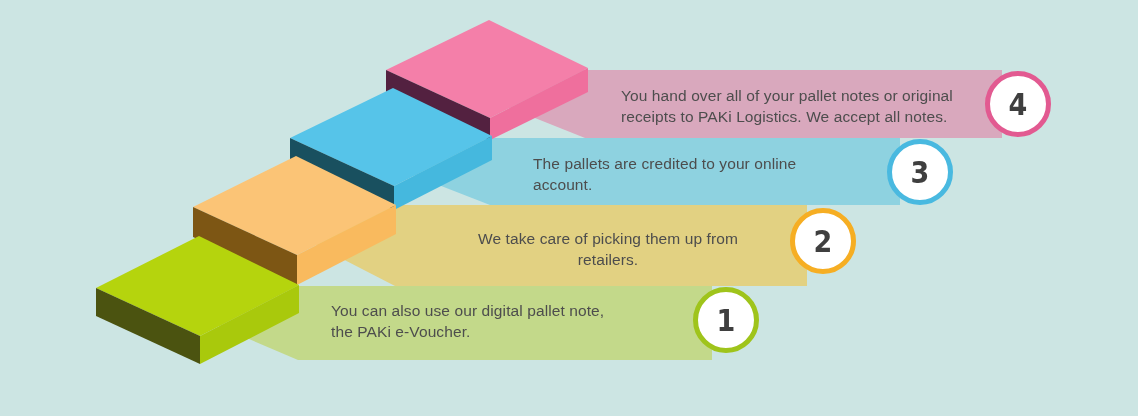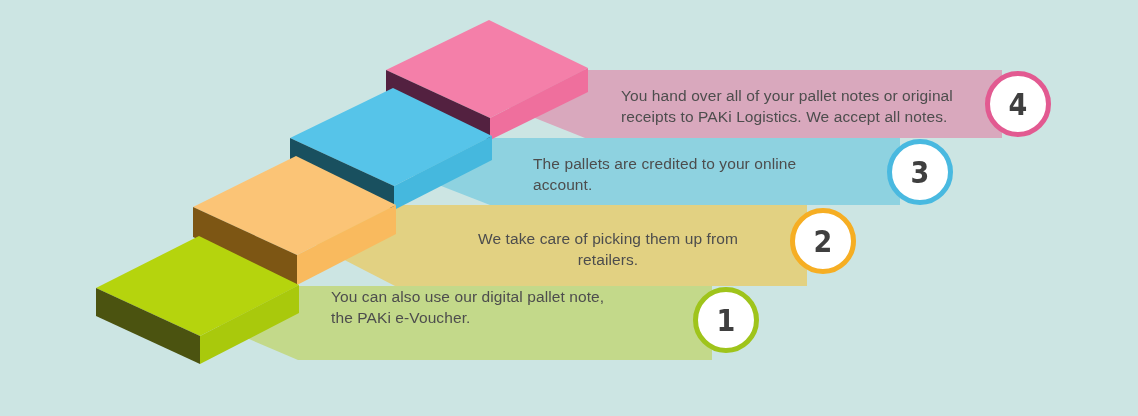--- a/index.html
+++ b/index.html
@@ -83,21 +83,21 @@
 
   <div class="step-text" style="left:621px;top:85px;width:370px;">You hand over all of your pallet notes or original
 receipts to PAKi Logistics. We accept all notes.</div>
 
   <div class="step-text" style="left:525px;top:153px;width:360px;margin-left:8px;">The pallets are credited to your online
 account.</div>
 
   <div class="step-text" style="left:428px;top:228px;width:360px;text-align:center;">We take care of picking them up from
 retailers.</div>
 
-  <div class="step-text" style="left:331px;top:286px;width:360px;">You can also use our digital pallet note,
+  <div class="step-text" style="left:331px;top:300px;width:360px;">You can also use our digital pallet note,
 the PAKi e-Voucher.</div>
 
   <div class="num-circle c4" style="left:985px;top:71px;">4</div>
 
   <div class="num-circle c3" style="left:887px;top:139px;">3</div>
 
   <div class="num-circle c2" style="left:790px;top:208px;">2</div>
 
   <div class="num-circle c1" style="left:693px;top:287px;">1</div>
 

